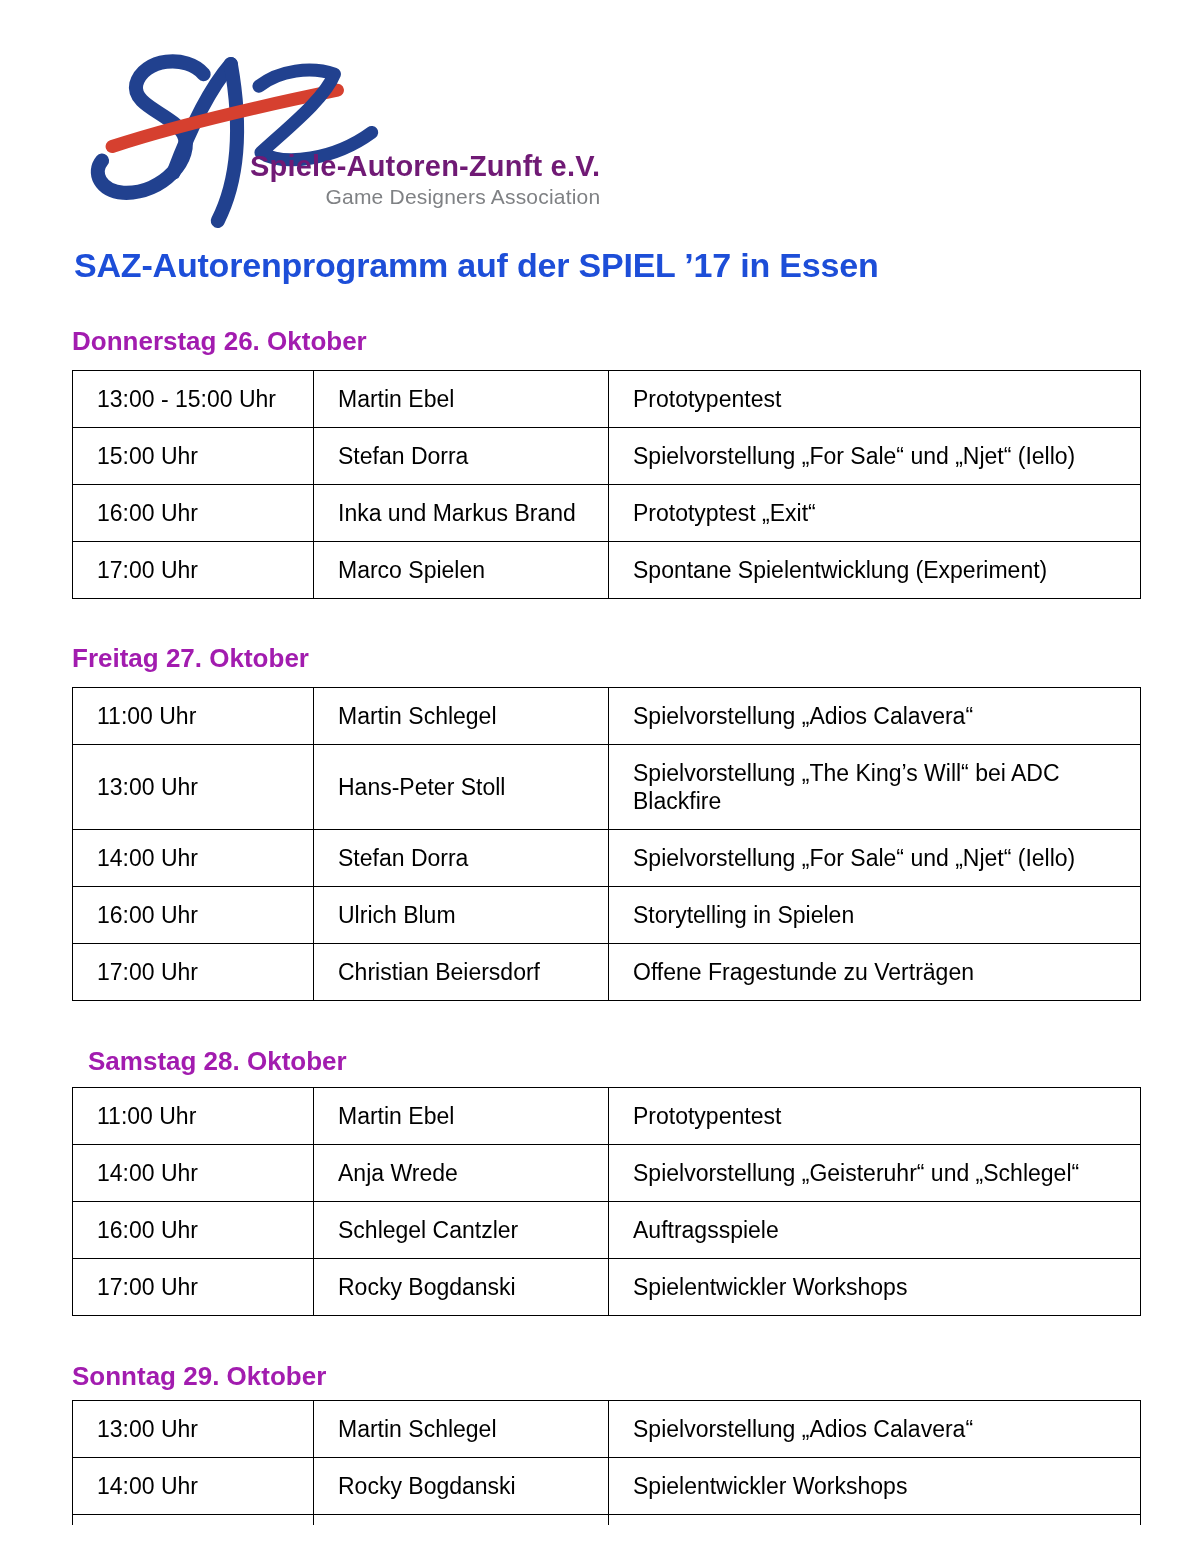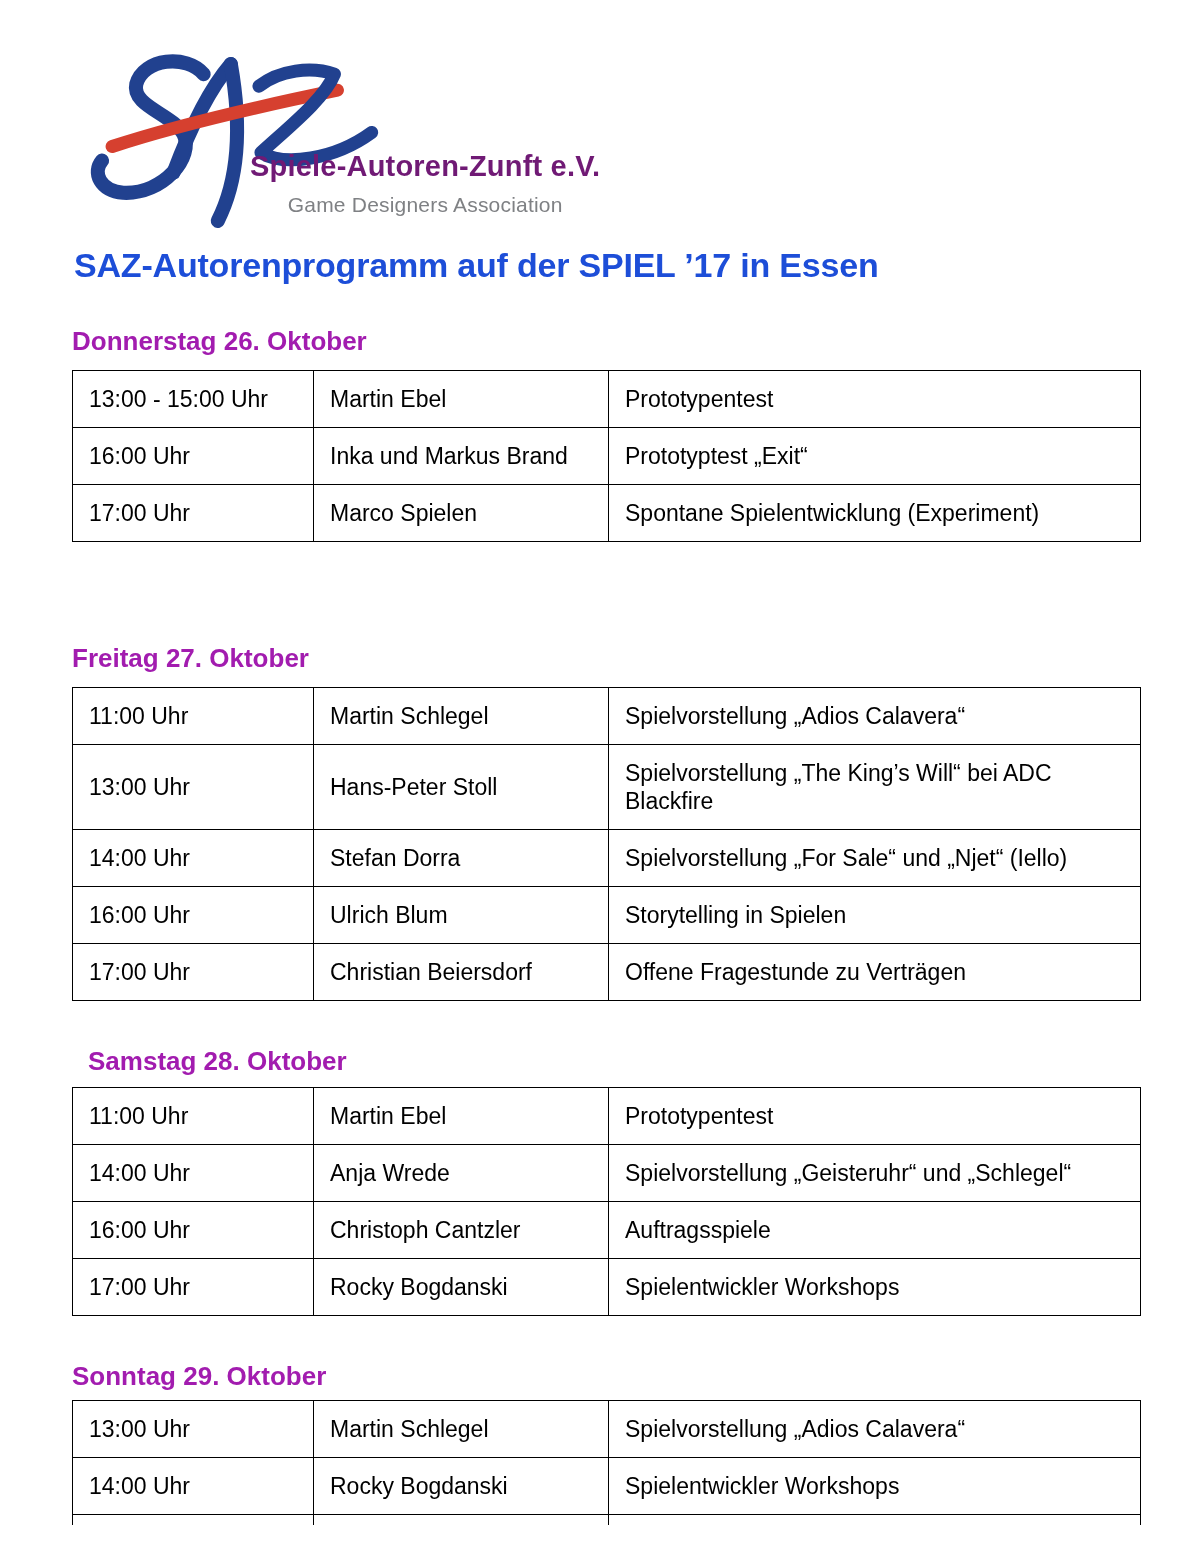--- a/index.html
+++ b/index.html
@@ -7,36 +7,36 @@
   body {
     width:1177px; height:1546px; position:relative; overflow:hidden;
     font-family:"Liberation Sans", sans-serif; color:#111111;
   }
   .abs { position:absolute; }
 
   
   .logo-mark { left:88px; top:53px; width:352px; height:178px; }
   .logo-text { left:250px; top:150px; }
   .org-name { font-size:29px; font-weight:600; color:#701a75; letter-spacing:0.2px; white-space:nowrap; }
-  .org-sub  { font-size:21px; font-weight:400; color:#7f8184; text-align:center; margin-top:10px; letter-spacing:0.2px; white-space:nowrap; }
+  .org-sub  { font-size:21px; font-weight:400; color:#7f8184; text-align:right; margin-top:2px; letter-spacing:0.2px; white-space:nowrap; }
 
   
   .page-title { left:74px; top:246px; font-size:34px; font-weight:700; color:#1d4ed8; letter-spacing:-0.2px; white-space:nowrap; }
   .day { font-size:26px; font-weight:700; color:#a21caf; white-space:nowrap; }
   #h-don { left:72px; top:326px; }
   #h-fre { left:72px; top:643px; }
   #h-sam { left:88px; top:1046px; }
   #h-son { left:72px; top:1361px; }
 
   
   .tbl { border-collapse:collapse; width:1068px; table-layout:fixed; background:#fff; }
   .tbl td {
     border:1.5px solid #000000;
     font-size:23px; line-height:28px; color:#000000;
-    padding:14px 16px; vertical-align:middle;
+    padding:14px 24px; vertical-align:middle;
     overflow:hidden;
   }
   .col-time  { width:241px; }
   .col-person{ width:295px; }
   .col-event { width:532px; }
   #t-don { left:72px; top:370px; }
   #t-fre { left:72px; top:687px; }
   #t-sam { left:72px; top:1087px; }
   .clip-son { left:72px; top:1400px; width:1070px; height:125px; overflow:hidden; }
   .row-partial td { height:56px; }
@@ -66,20 +66,25 @@
     <colgroup>
         <col class="col-time">
         <col class="col-person">
         <col class="col-event">
       </colgroup>
     <tbody>
       <tr>
         <td>13:00 - 15:00 Uhr</td>
         <td>Martin Ebel</td>
         <td>Prototypentest</td>
+      </tr>
+      <tr>
+        <td>15:00 Uhr</td>
+        <td>Stefan Dorra</td>
+        <td>Spielvorstellung „For Sale“ und „Njet“ (Iello)</td>
       </tr>
       <tr>
         <td>16:00 Uhr</td>
         <td>Inka und Markus Brand</td>
         <td>Prototyptest „Exit“</td>
       </tr>
       <tr>
         <td>17:00 Uhr</td>
         <td>Marco Spielen</td>
         <td>Spontane Spielentwicklung (Experiment)</td>
@@ -136,21 +141,21 @@
         <td>Martin Ebel</td>
         <td>Prototypentest</td>
       </tr>
       <tr>
         <td>14:00 Uhr</td>
         <td>Anja Wrede</td>
         <td>Spielvorstellung „Geisteruhr“ und „Schlegel“</td>
       </tr>
       <tr>
         <td>16:00 Uhr</td>
-        <td>Christoph Cantzler</td>
+        <td>Schlegel Cantzler</td>
         <td>Auftragsspiele</td>
       </tr>
       <tr>
         <td>17:00 Uhr</td>
         <td>Rocky Bogdanski</td>
         <td>Spielentwickler Workshops</td>
       </tr>
     </tbody>
   </table>
 

